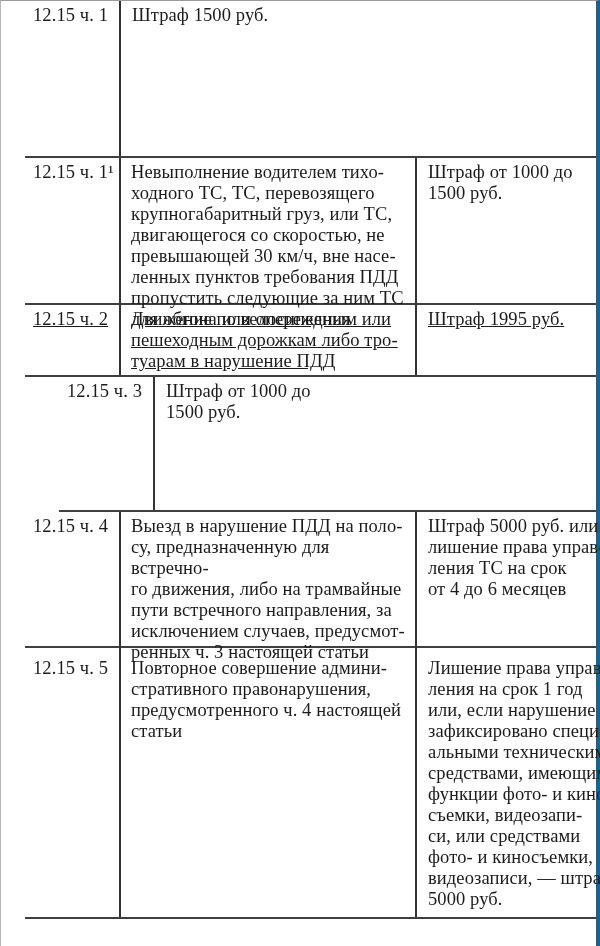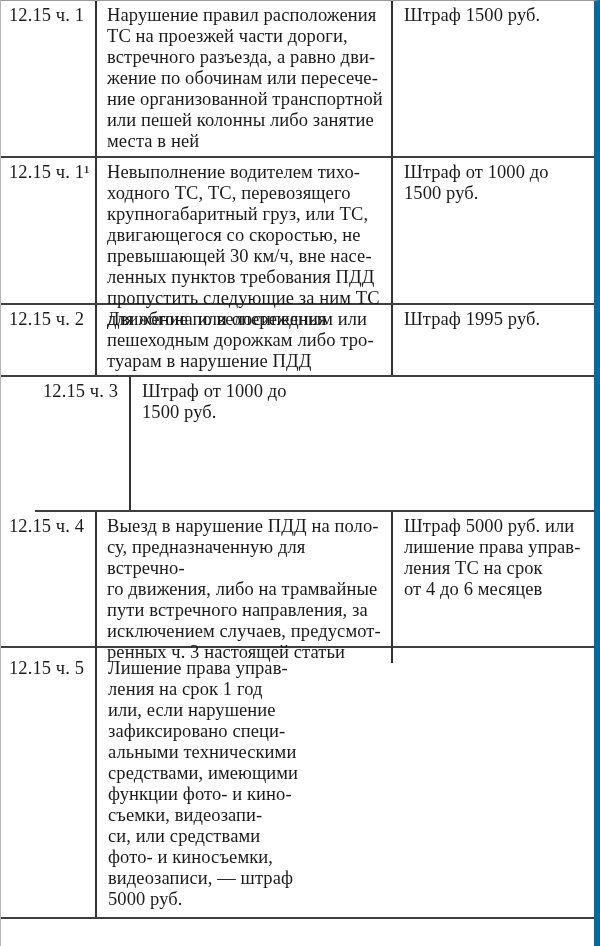--- a/index.html
+++ b/index.html
@@ -15,21 +15,22 @@
     font-family: "Liberation Serif", "DejaVu Serif", serif;
     color: #1b1b1b;
     overflow: hidden;
   }
   .fines-table {
     width: 600px;
     height: 946px;
     box-sizing: border-box;
     border-top: 1px solid #9a9a9a;
     border-left: 1px solid #b5b5b5;
-    border-right: 6px solid #0369a1;
+    border-right: 4px solid #0369a1;
+    padding-left: 24px;
   }
   .t-row {
     display: grid;
     grid-template-columns: 96px 296px 206px;
     box-sizing: border-box;
     border-bottom: 2px solid #3f3f3f;
   }
   .cell {
     box-sizing: border-box;
     font-size: 18.5px;
@@ -50,45 +51,38 @@
   }
 </style>
 </head>
 <body>
 
 <div class="page">
   <div class="fines-table">
 
     <div class="t-row" style="height:157px;">
       <div class="cell article">12.15 ч. 1</div>
-      <div class="cell violation">Нарушение правил расположения
-ТС на проезжей части дороги,
-встречного разъезда, а равно дви-
-жение по обочинам или пересече-
-ние организованной транспортной
-или пешей колонны либо занятие
-места в ней</div>
       <div class="cell penalty">Штраф 1500 руб.</div>
     </div>
 
     <div class="t-row" style="height:147px;">
       <div class="cell article">12.15 ч. 1¹</div>
       <div class="cell violation">Невыполнение водителем тихо-
 ходного ТС, ТС, перевозящего
 крупногабаритный груз, или ТС,
 двигающегося со скоростью, не
 превышающей 30 км/ч, вне насе-
 ленных пунктов требования ПДД
 пропустить следующие за ним ТС
 для обгона или опережения</div>
       <div class="cell penalty">Штраф от 1000 до
 1500 руб.</div>
     </div>
 
-    <div class="t-row" style="height:72px;">
+    <div class="t-row" style="height:72px;text-decoration:underline;">
       <div class="cell article">12.15 ч. 2</div>
       <div class="cell violation">Движение по велосипедным или
 пешеходным дорожкам либо тро-
 туарам в нарушение ПДД</div>
       <div class="cell penalty">Штраф 1995 руб.</div>
     </div>
 
     <div class="t-row" style="height:135px;margin-left:34px;">
       <div class="cell article">12.15 ч. 3</div>
       <div class="cell penalty">Штраф от 1000 до
@@ -104,20 +98,24 @@
 исключением случаев, предусмот-
 ренных ч. 3 настоящей статьи</div>
       <div class="cell penalty">Штраф 5000 руб. или
 лишение права управ-
 ления ТС на срок
 от 4 до 6 месяцев</div>
     </div>
 
     <div class="t-row" style="height:265px;margin-top:6px;">
       <div class="cell article">12.15 ч. 5</div>
+      <div class="cell violation">Повторное совершение админи-
+стративного правонарушения,
+предусмотренного ч. 4 настоящей
+статьи</div>
       <div class="cell penalty">Лишение права управ-
 ления на срок 1 год
 или, если нарушение
 зафиксировано специ-
 альными техническими
 средствами, имеющими
 функции фото- и кино-
 съемки, видеозапи-
 си, или средствами
 фото- и киносъемки,

